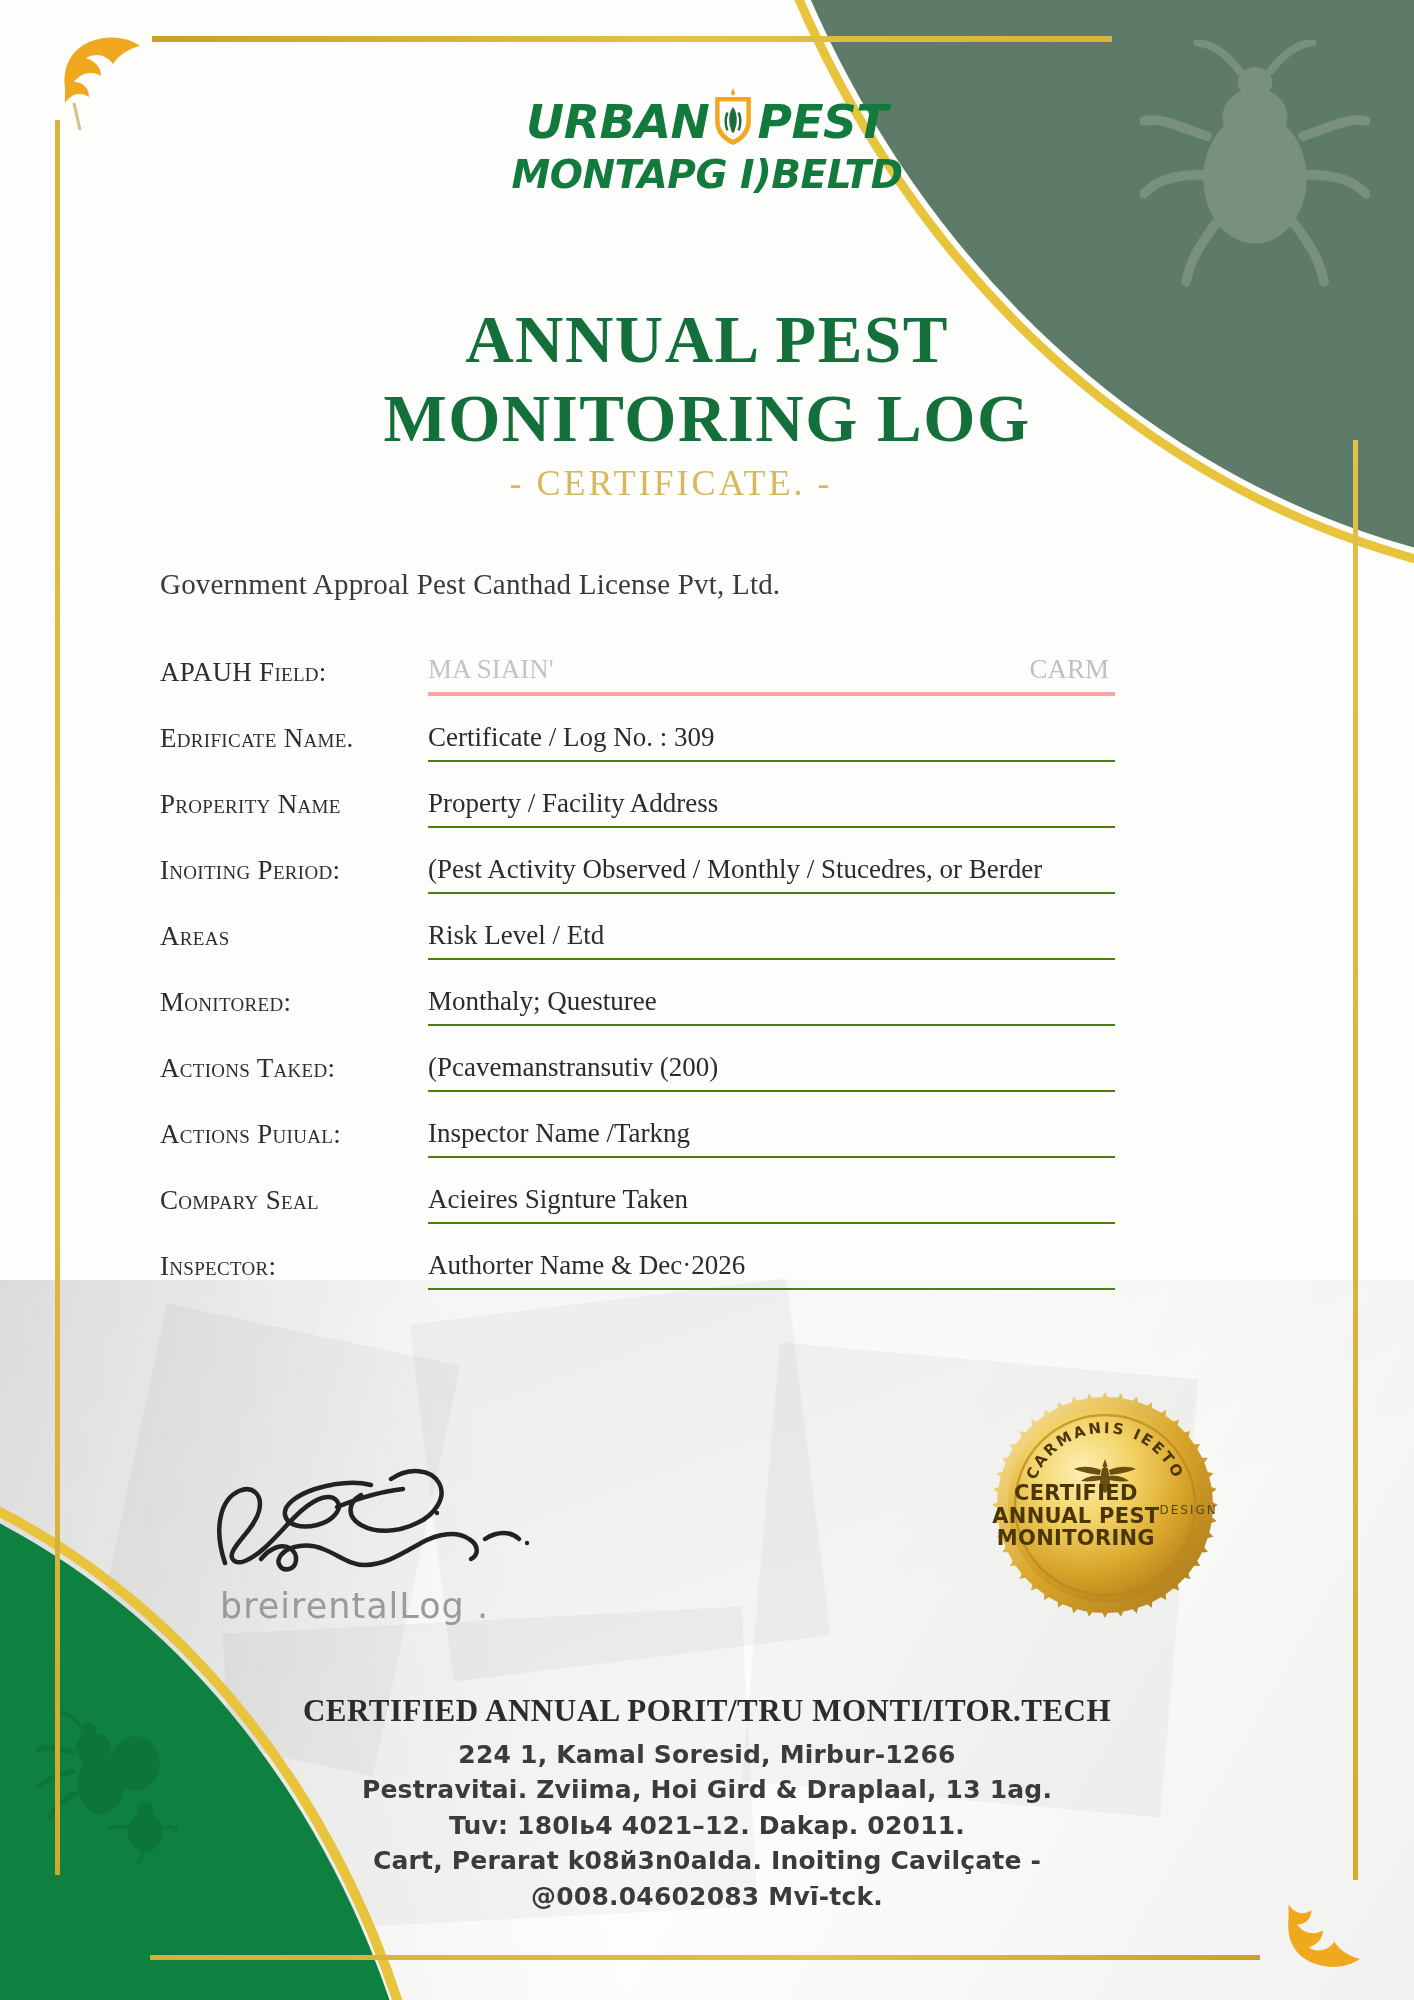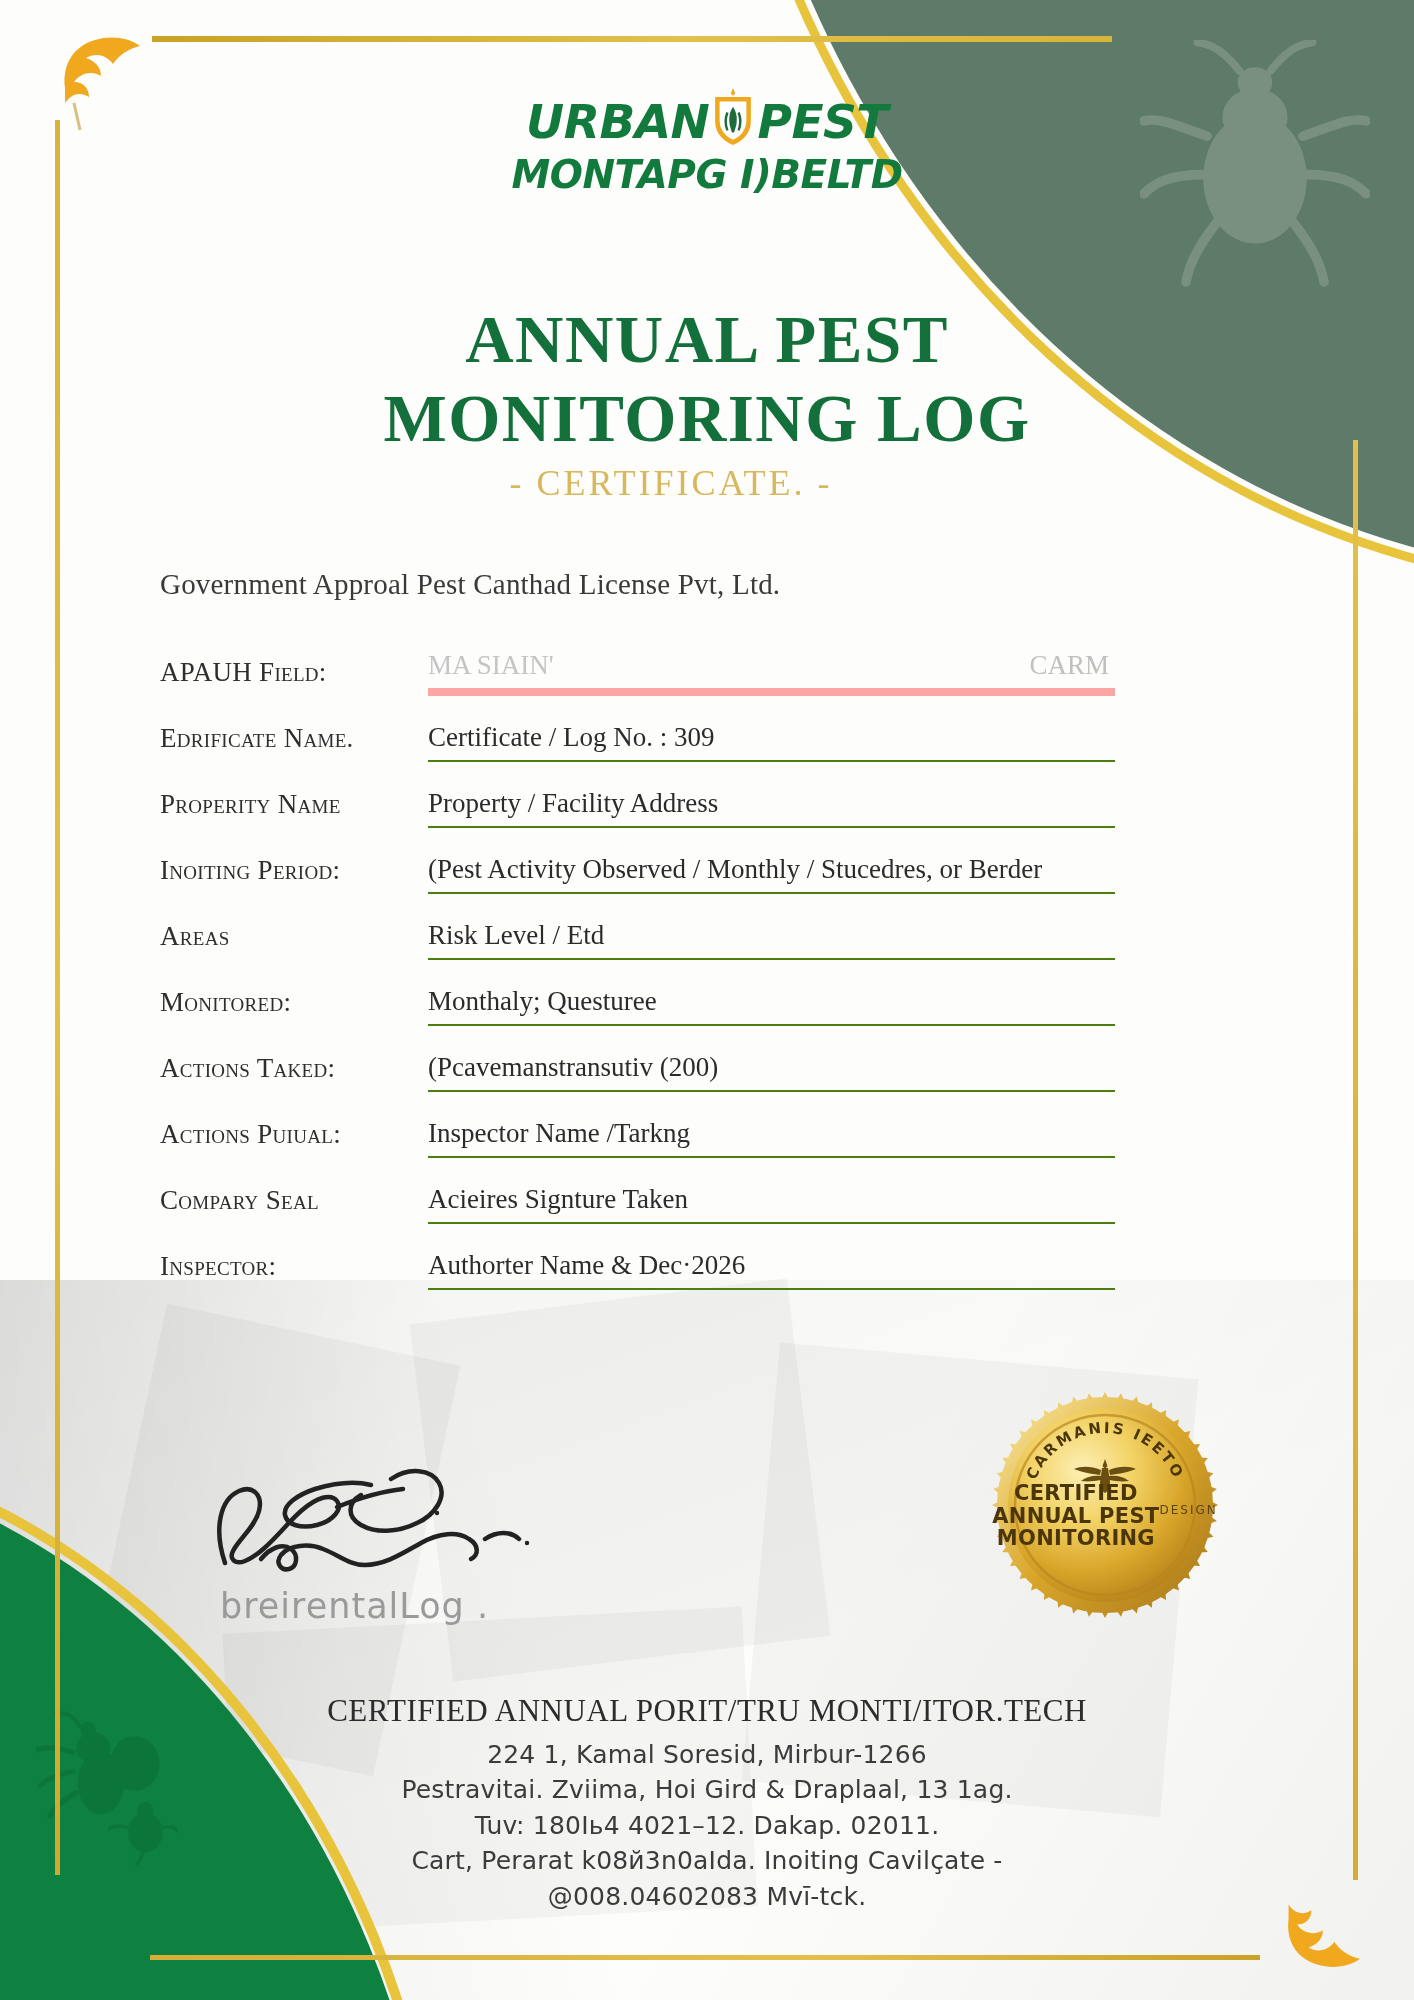--- a/index.html
+++ b/index.html
@@ -196,21 +196,21 @@
     font-size: 27px;
     color: #2b2b2b;
     padding-bottom: 7px;
     border-bottom: 2px solid #4d7c0f;
     white-space: nowrap;
     overflow: visible;
   }
   .frow.ghost .flabel { color: #2e2e2e; }
   .frow.ghost .fvalue {
     color: #c4c4c4;
-    border-bottom: 8px solid #fca5a5;
+    border-bottom: 4px solid #fca5a5;
     display: flex;
     justify-content: space-between;
     padding-right: 6px;
   }
   .ghost-right { color: #c0c0c0; }
 
   
   .sig-wrap { position: absolute; left: 205px; top: 1455px; width: 420px; }
   .sig-svg { display: block; }
   .sig-caption {
@@ -251,20 +251,21 @@
     color: #5a4410;
     letter-spacing: 2px;
     margin-top: 9px;
   }
 
   
   .footer {
     position: absolute;
     left: 0; bottom: 86px; width: 1414px;
     text-align: center;
+    font-weight: bold;
   }
   .footer-title {
     font-family: "Liberation Serif", serif;
     font-size: 31px;
     color: #2c2c2c;
     letter-spacing: 0.5px;
     margin-bottom: 8px;
   }
   .footer-line {
     font-family: "DejaVu Sans", sans-serif;

